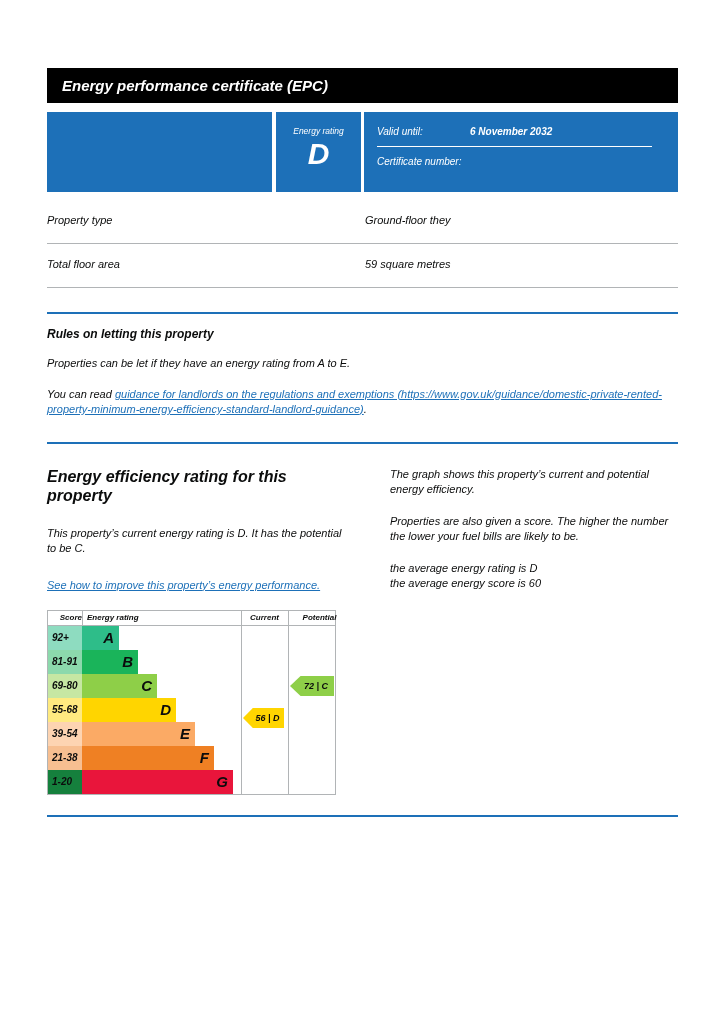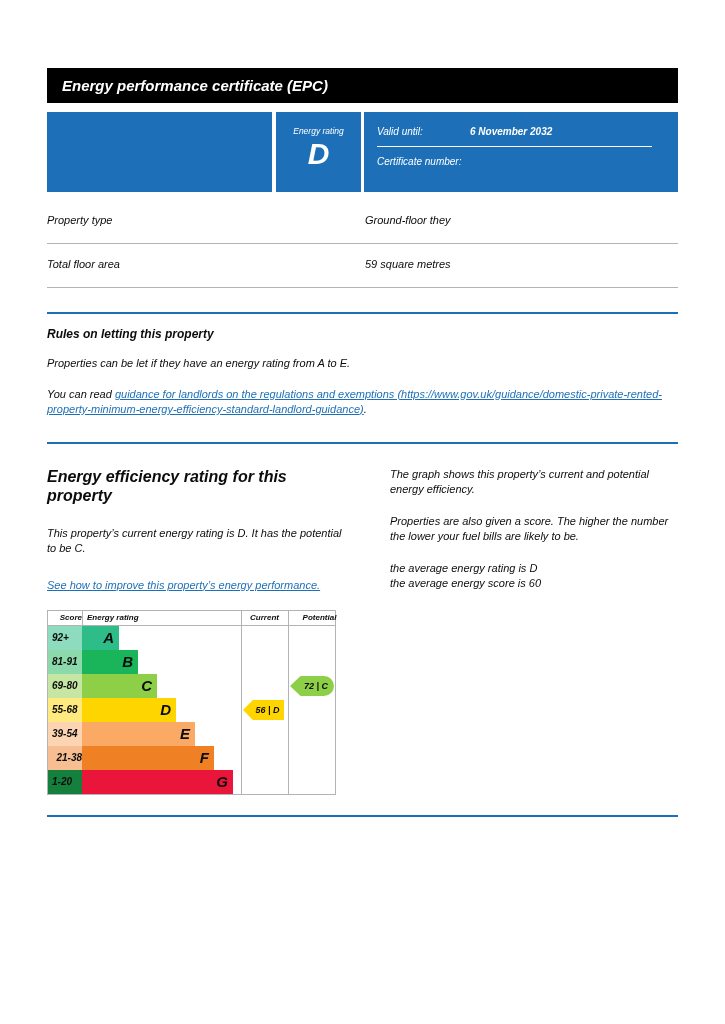--- a/index.html
+++ b/index.html
@@ -134,33 +134,33 @@
             </div>
             <div class="epc-row">
               <div class="epc-score" style="background: rgb(255, 234, 128);">55-68</div>
               <div class="epc-bar" style="background: rgb(255, 213, 0); width: 94px;"><span class="epc-letter">D</span></div>
             </div>
             <div class="epc-row">
               <div class="epc-score" style="background: rgb(253, 212, 178);">39-54</div>
               <div class="epc-bar" style="background: rgb(251, 170, 101); width: 113px;"><span class="epc-letter">E</span></div>
             </div>
             <div class="epc-row">
-              <div class="epc-score" style="background: rgb(247, 191, 145); text-align: right;">21-38</div>
+              <div class="epc-score" style="background: rgb(247, 191, 145);">21-38</div>
               <div class="epc-bar" style="background: rgb(239, 128, 35); width: 132px;"><span class="epc-letter">F</span></div>
             </div>
             <div class="epc-row">
               <div class="epc-score" style="background: #15803d;">1-20</div>
               <div class="epc-bar" style="background: rgb(233, 21, 59); width: 151px;"><span class="epc-letter">G</span></div>
             </div>
           </div>
         <div class="vline-head" style="left:34px"></div>
         <div class="vline-col" style="left:193px"></div>
         <div class="vline-col" style="left:240px"></div>
-        <div class="epc-arrow arrow-current" id="arrow-current" style="background: rgb(255, 213, 0); top: 89px;">56 | D</div>
-        <div class="epc-arrow arrow-potential" id="arrow-potential" style="background: rgb(142, 207, 72); top: 65px; border-radius: 10px;">72 | C</div>
+        <div class="epc-arrow arrow-current" id="arrow-current" style="background: rgb(255, 213, 0); top: 97px;">56 | D</div>
+        <div class="epc-arrow arrow-potential" id="arrow-potential" style="background: rgb(142, 207, 72); top: 65px;">72 | C</div>
       </div>
     </div>
 
     <div class="col-right">
       <p class="body-text">The graph shows this property’s current and potential energy efficiency.</p>
       <p class="body-text">Properties are also given a score. The higher the number the lower your fuel bills are likely to be.</p>
       <p class="body-text tight">
         <span>the average energy rating is D</span><br>
         <span>the average energy score is 60</span>
       </p>

